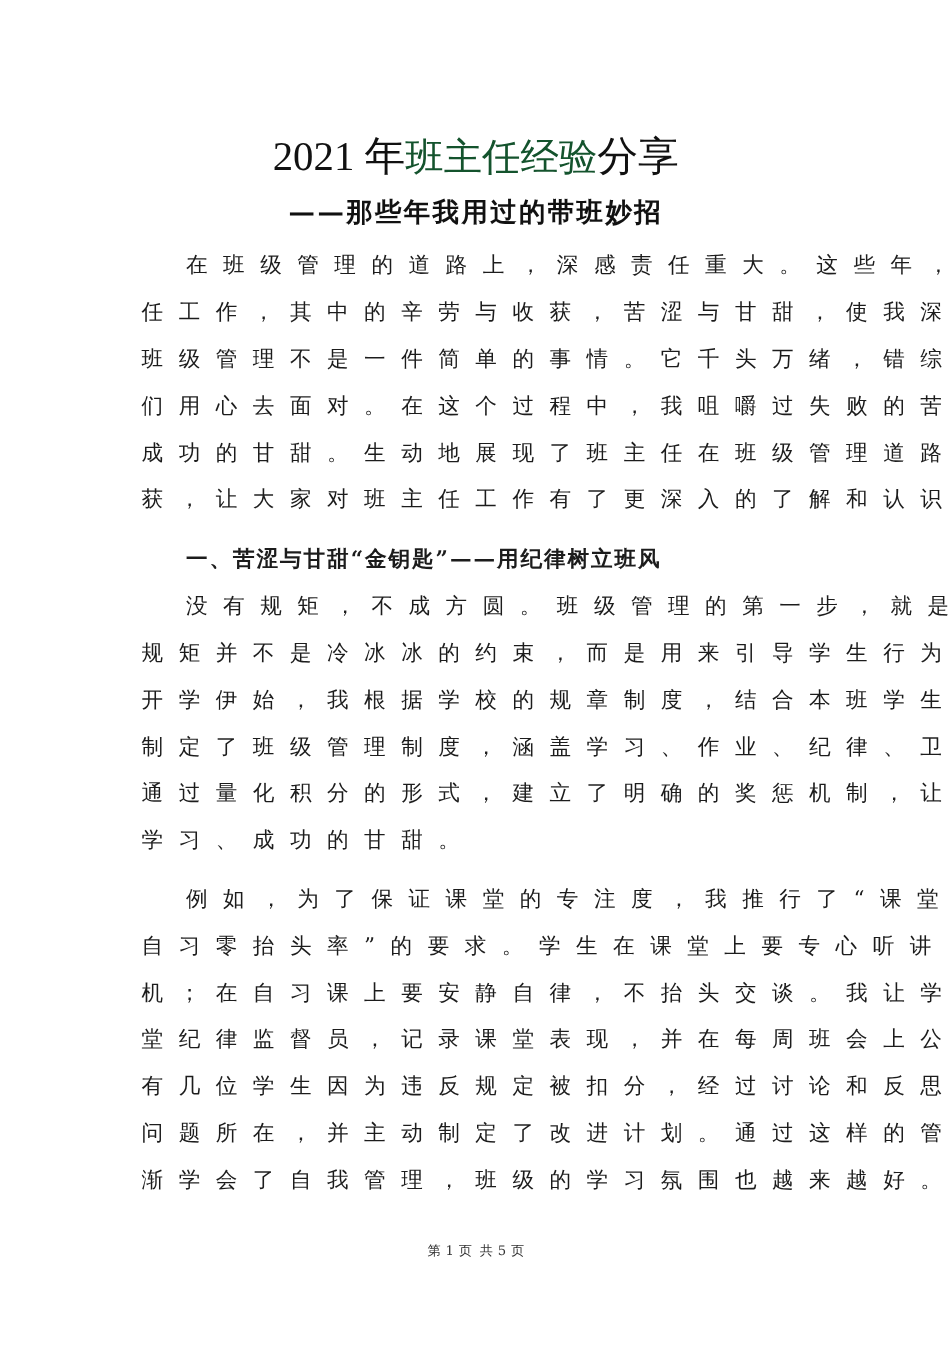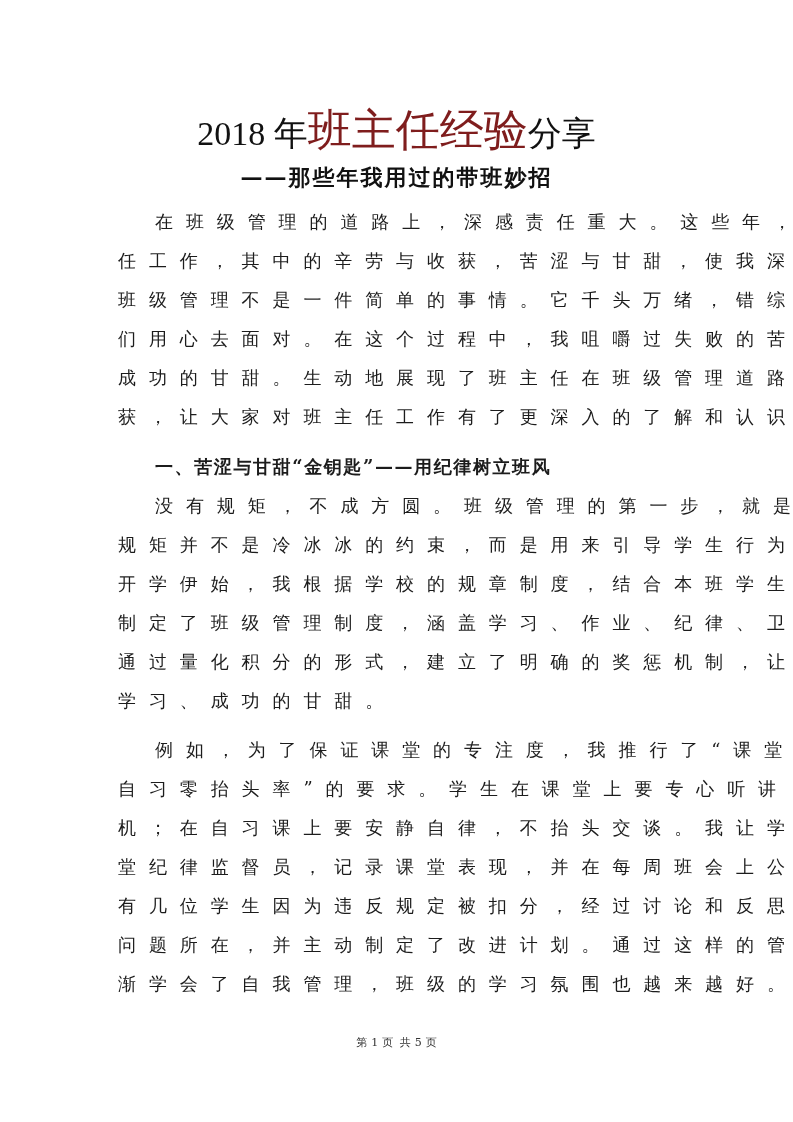--- a/index.html
+++ b/index.html
@@ -28,22 +28,22 @@
       top: 106px;
       width: 793px;
       text-align: center;
       font-family: "Liberation Serif", "DejaVu Serif", serif;
       font-size: 34px;
       line-height: 50px;
       color: #111111;
       white-space: nowrap;
     }
     .title .red {
-      color: #7f1d1d;
-      font-size: 44px;
+      color: #14532d;
+      font-size: 32px;
     }
     .subtitle {
       position: absolute;
       left: 0;
       top: 161px;
       width: 793px;
       text-align: center;
       font-size: 22px;
       font-weight: bold;
       line-height: 32px;
@@ -87,21 +87,21 @@
       word-spacing: 3px;
     }
     .footer span { margin: 0 2px; }
   </style>
 </head>
 <body>
 
 <div class="page">
 
   <div class="title">
-    <span>2018 年</span><span class="red">班主任经验</span><span>分享</span>
+    <span>2021 年</span><span class="red">班主任经验</span><span>分享</span>
   </div>
 
   <div class="subtitle">——那些年我用过的带班妙招</div>
 
   <div class="body">
 
     <div class="line indent" style="top:207px">在班级管理的道路上，深感责任重大。这些年，我担任班主</div>
     <div class="line" style="top:246px">任工作，其中的辛劳与收获，苦涩与甘甜，使我深深地认识到，</div>
     <div class="line" style="top:285px">班级管理不是一件简单的事情。它千头万绪，错综复杂，需要我</div>
     <div class="line" style="top:324px">们用心去面对。在这个过程中，我咀嚼过失败的苦涩，也品尝过</div>

